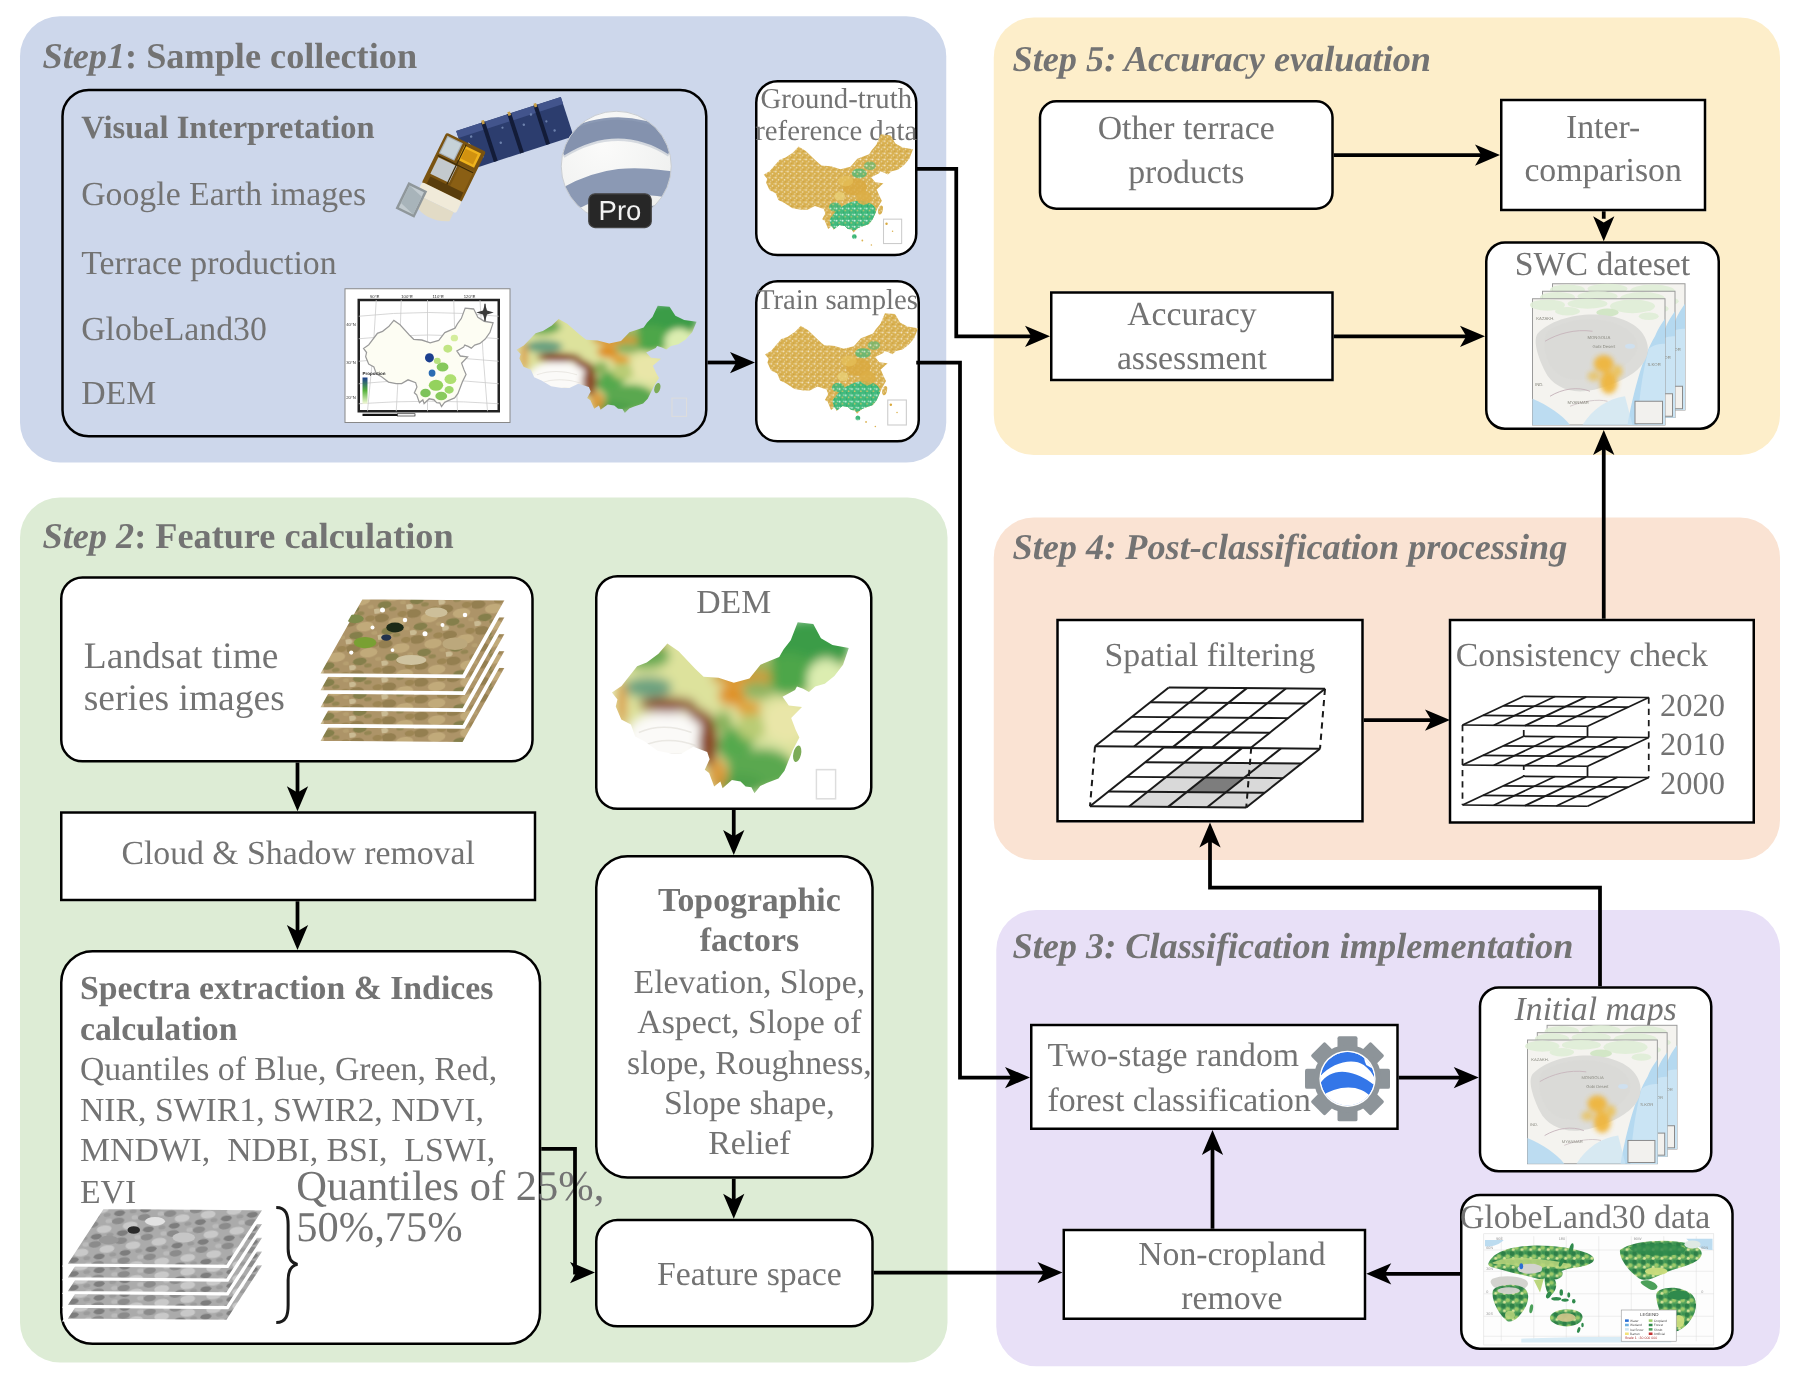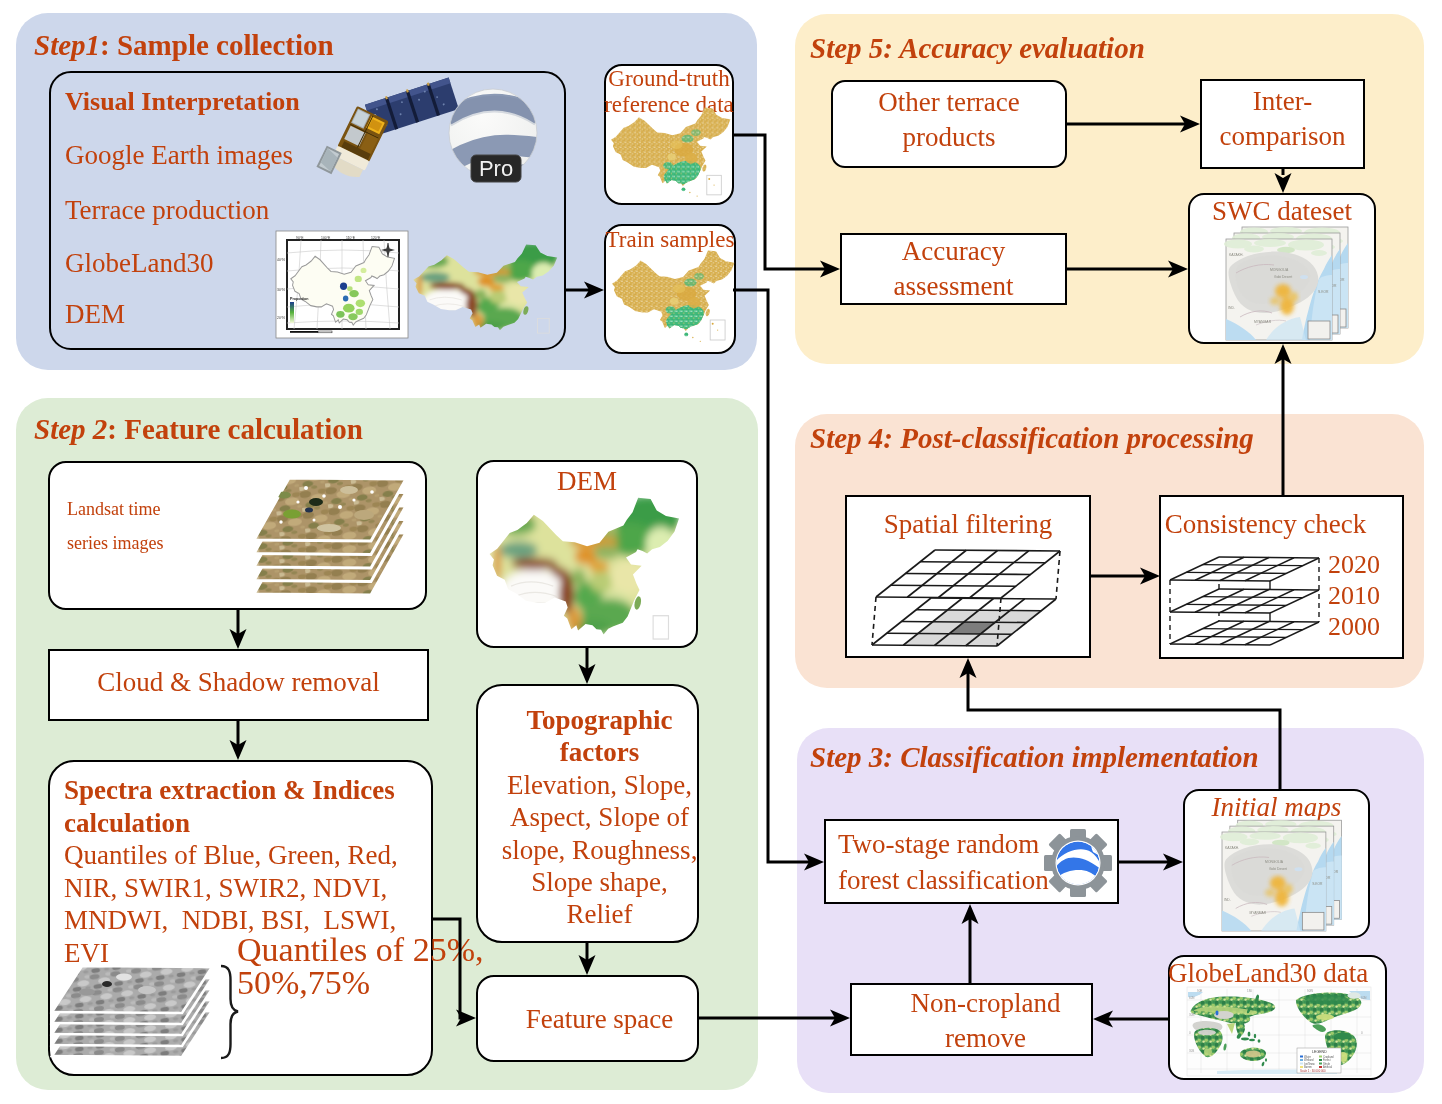--- a/index.html
+++ b/index.html
@@ -1,17 +1,17 @@
 <!DOCTYPE html>
 <html><head>
 <meta charset="utf-8">
 <style>
   html,body{margin:0;padding:0;}
   #canvas{position:relative;width:1442px;height:1104px;background:#ffffff;overflow:hidden;
-          font-family:"Liberation Serif",serif;color:#c2410c;}
+          font-family:"Liberation Serif",serif;color:#737373;}
   .panel{position:absolute;border-radius:32px;}
   .title{position:absolute;font-size:29px;font-weight:bold;white-space:nowrap;}
   .box{position:absolute;background:#fff;border:2.4px solid #000;box-sizing:border-box;}
   .txt{position:absolute;white-space:nowrap;}
   .ctr{text-align:center;}
   svg{position:absolute;overflow:visible;}
 </style>
 </head>
 <body>
 <div id="canvas">
@@ -35,21 +35,21 @@
 <div class="txt" style="left:65px;top:248px;font-size:27px;">GlobeLand30</div>
 <div class="txt" style="left:65px;top:299px;font-size:27px;">DEM</div>
 
 <div class="box" style="left:604px;top:64px;width:130px;height:141px;border-radius:18px;"></div>
 <div class="txt ctr" style="left:604px;top:66px;width:130px;font-size:23px;line-height:26px;">Ground-truth<br>reference data</div>
 
 <div class="box" style="left:604px;top:224px;width:132px;height:130px;border-radius:18px;"></div>
 <div class="txt ctr" style="left:604px;top:227px;width:132px;font-size:23px;">Train samples</div>
 
 <div class="box" style="left:48px;top:461px;width:379px;height:149px;border-radius:18px;"></div>
-<div class="txt" style="left:67px;top:492px;font-size:18px;line-height:34px;">Landsat time<br>series images</div>
+<div class="txt" style="left:67px;top:508px;font-size:30px;line-height:34px;">Landsat time<br>series images</div>
 
 <div class="box" style="left:48px;top:649px;width:381px;height:72px;"></div>
 <div class="txt ctr" style="left:48px;top:667px;width:381px;font-size:27px;">Cloud &amp; Shadow removal</div>
 
 <div class="box" style="left:48px;top:760px;width:385px;height:316px;border-radius:26px;"></div>
 <div class="txt" style="left:64px;top:774px;width:370px;font-size:27px;line-height:32.5px;">
 <b>Spectra extraction &amp; Indices<br>calculation</b><br>
 Quantiles of&nbsp;Blue, Green, Red,<br>NIR, SWIR1, SWIR2, NDVI,<br>MNDWI,&nbsp; NDBI, BSI,&nbsp; LSWI,<br>EVI</div>
 <div class="txt" style="left:237px;top:933px;font-size:34px;line-height:33px;">Quantiles of&nbsp;25%,<br>50%,75%</div>
 

